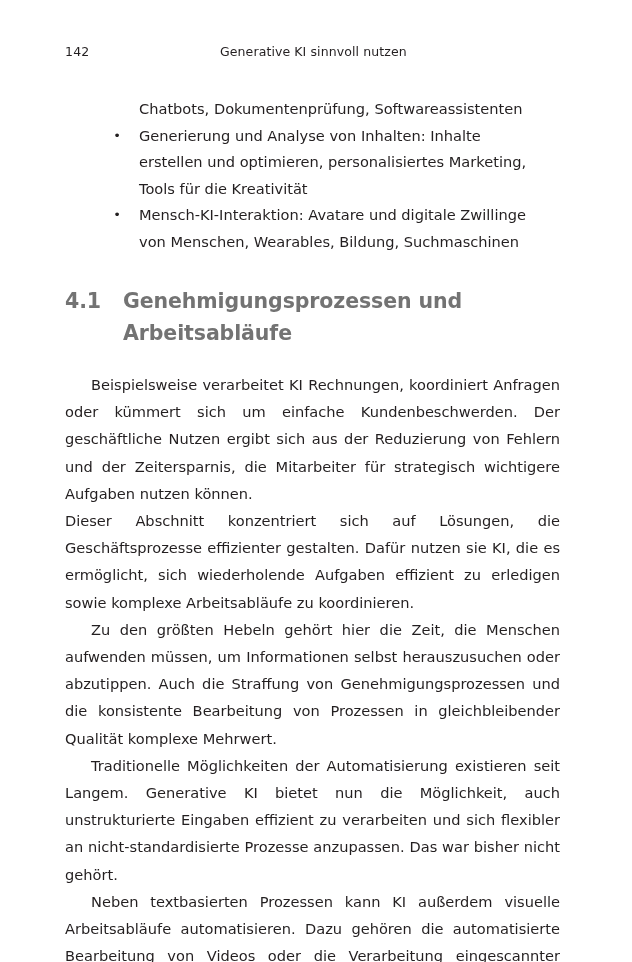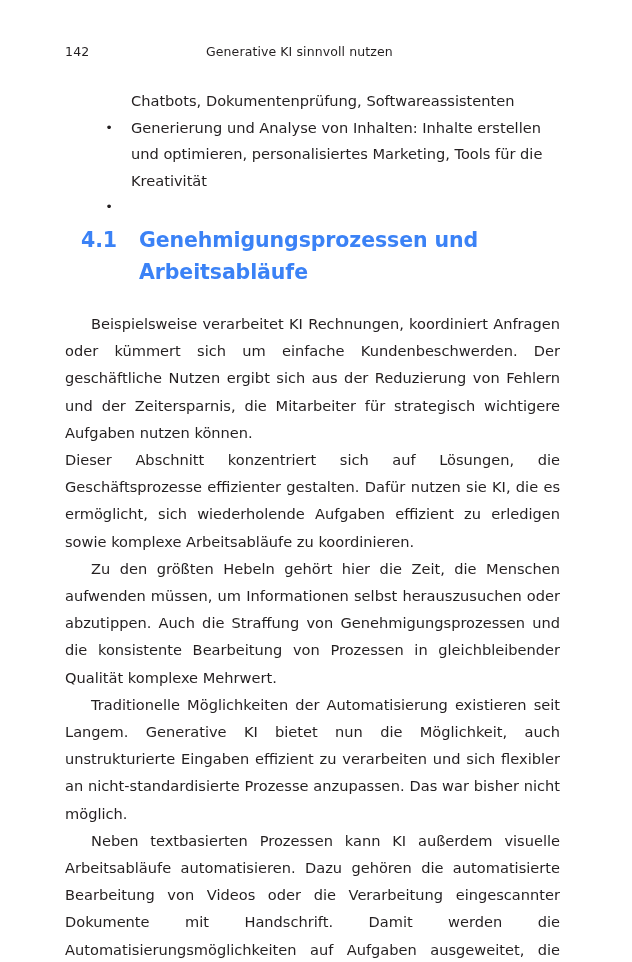--- a/index.html
+++ b/index.html
@@ -33,33 +33,33 @@
   }
   .folio {
     position: absolute;
     left: 0;
     top: 0;
     font-size: 12.5px;
     letter-spacing: 0.2px;
   }
   .head-title {
     position: absolute;
-    left: 141px;
+    left: 155px;
     top: 0;
     font-size: 12.5px;
     letter-spacing: 0.1px;
   }
   .content {
     position: absolute;
     top: 80px;
     left: 65px;
     width: 495px;
   }
   .bullet-block {
-    margin: 8px;
+    margin: 16px;
     padding: 0;
     list-style: none;
   }
   .lead-line {
     font-size: 14.6px;
     line-height: 26.5px;
     margin: 0 0 0 58px;
     text-align: left;
   }
   .bullet-item {
@@ -73,27 +73,27 @@
   .bullet-dot {
     position: absolute;
     left: -27px;
     top: 0;
     width: 10px;
     text-align: center;
     font-size: 13px;
     line-height: 26.5px;
   }
   h2.section-heading {
-    margin: 30px 0 22px 16px;
+    margin: 30px 0 22px 0;
     padding: 0;
     font-size: 20.5px;
     font-weight: bold;
     line-height: 32px;
     letter-spacing: -0.1px;
-    color: #3b82f6;
+    color: #737373;
     position: relative;
     padding-left: 58px;
     text-indent: 0;
   }
   h2.section-heading .sec-num {
     position: absolute;
     left: 0;
     top: 0;
     width: 48px;
     text-align: left;
@@ -125,28 +125,29 @@
     <div class="bullet-block">
       <div class="lead-line">Chatbots, Dokumentenprüfung, Softwareassistenten</div>
 
       <div class="bullet-item">
         <span class="bullet-dot">•</span>
         <span>Generierung und Analyse von Inhalten: Inhalte erstellen und optimieren, personalisiertes Marketing, Tools für die Kreativität</span>
       </div>
 
       <div class="bullet-item">
         <span class="bullet-dot">•</span>
+        <span>Mensch-KI-Interaktion: Avatare und digitale Zwillinge von Menschen, Wearables, Bildung, Suchmaschinen</span>
       </div>
     </div>
 
     <h2 class="section-heading">
       <span class="sec-num">4.1</span>
       <span>Genehmigungsprozessen und Arbeitsabläufe</span>
     </h2>
 
     <p class="body-par indent">Beispielsweise verarbeitet KI Rechnungen, koordiniert Anfragen oder kümmert sich um einfache Kundenbeschwerden. Der geschäftliche Nutzen ergibt sich aus der Reduzierung von Fehlern und der Zeitersparnis, die Mitarbeiter für strategisch wichtigere Aufgaben nutzen können.</p>
     <p class="body-par">Dieser Abschnitt konzentriert sich auf Lösungen, die Geschäftsprozesse effizienter gestalten. Dafür nutzen sie KI, die es ermöglicht, sich wiederholende Aufgaben effizient zu erledigen sowie komplexe Arbeitsabläufe zu koordinieren.</p>
     <p class="body-par indent">Zu den größten Hebeln gehört hier die Zeit, die Menschen aufwenden müssen, um Informationen selbst herauszusuchen oder abzutippen. Auch die Straffung von Genehmigungsprozessen und die konsistente Bearbeitung von Prozessen in gleichbleibender Qualität komplexe Mehrwert.</p>
-    <p class="body-par indent">Traditionelle Möglichkeiten der Automatisierung existieren seit Langem. Generative KI bietet nun die Möglichkeit, auch unstrukturierte Eingaben effizient zu verarbeiten und sich flexibler an nicht-standardisierte Prozesse anzupassen. Das war bisher nicht möglich.</p>
+    <p class="body-par indent">Traditionelle Möglichkeiten der Automatisierung existieren seit Langem. Generative KI bietet nun die Möglichkeit, auch unstrukturierte Eingaben effizient zu verarbeiten und sich flexibler an nicht-standardisierte Prozesse anzupassen. Das war bisher nicht gehört.</p>
     <p class="body-par indent">Neben textbasierten Prozessen kann KI außerdem visuelle Arbeitsabläufe automatisieren. Dazu gehören die automatisierte Bearbeitung von Videos oder die Verarbeitung eingescannter Dokumente mit Handschrift. Damit werden die Automatisierungsmöglichkeiten auf Aufgaben ausgeweitet, die bisher eine menschliche Sichtprüfung, Urteilsvermögen oder ein</p>
 
   </div>
 </div>
 
 </body></html>

